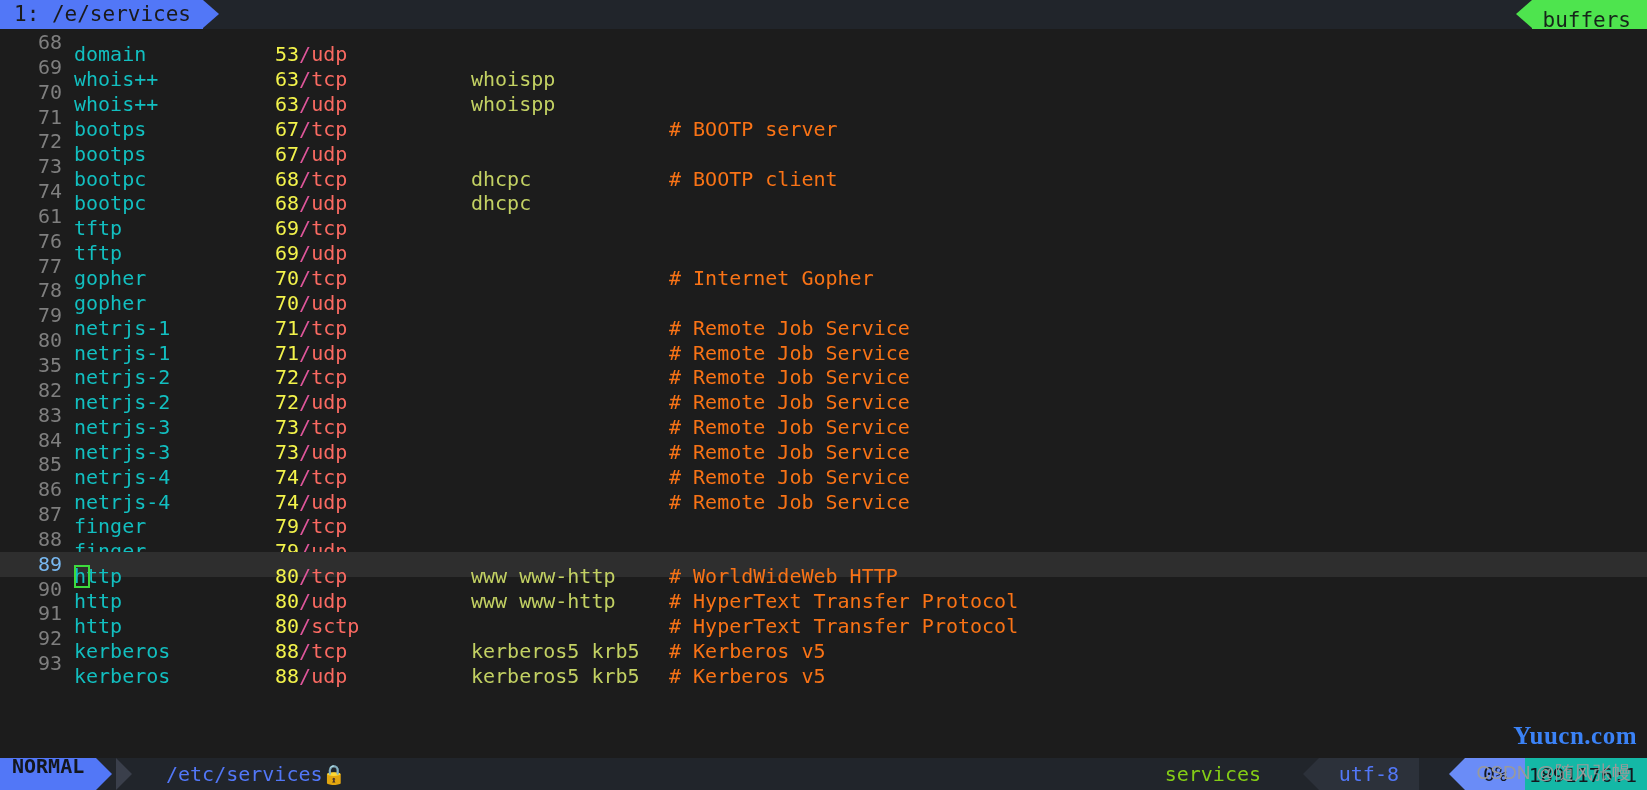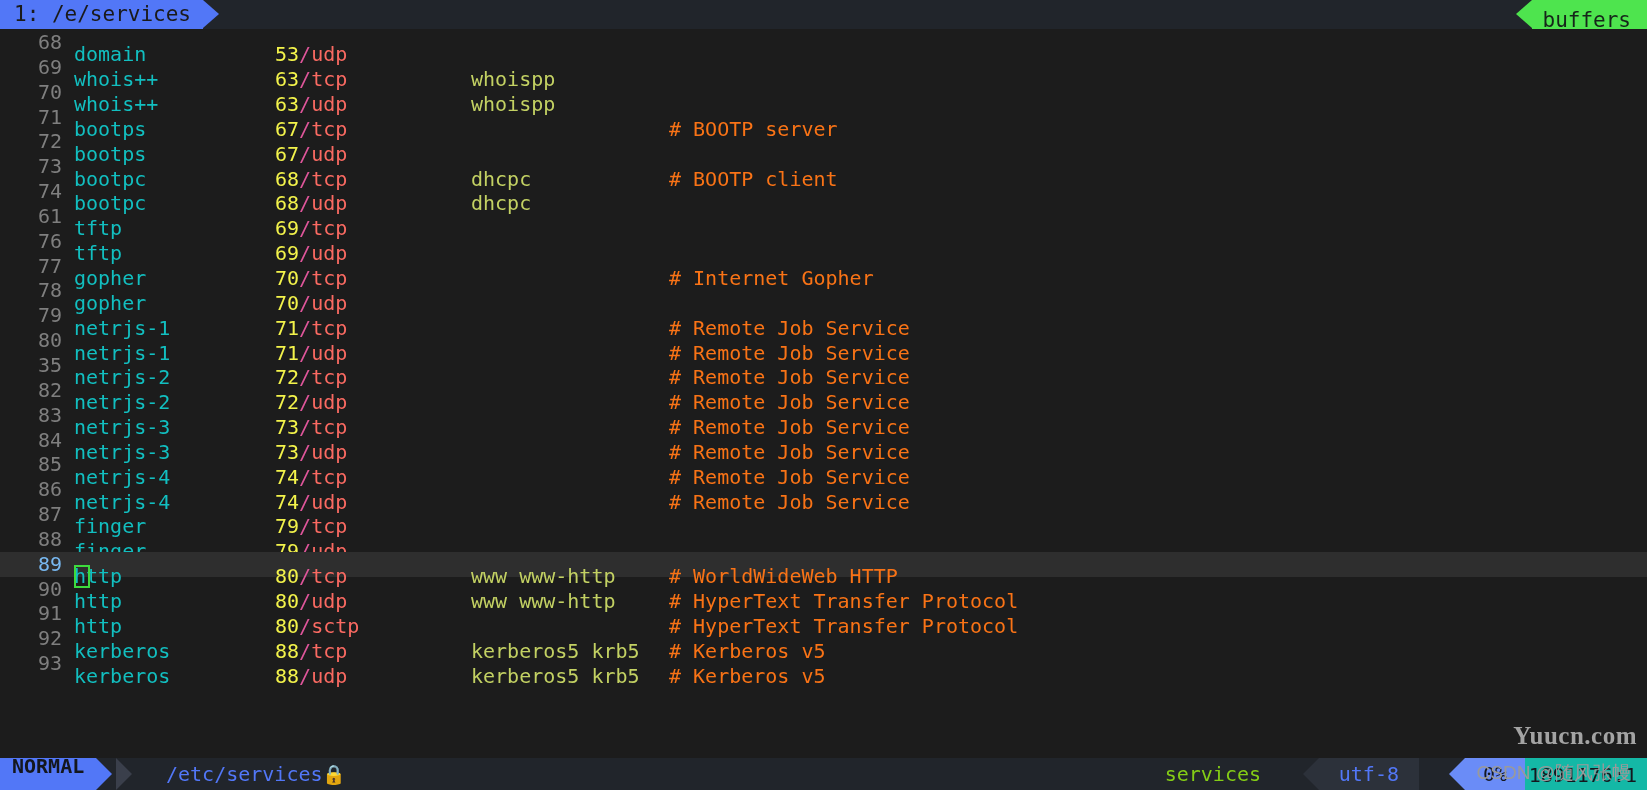--- a/index.html
+++ b/index.html
@@ -132,21 +132,21 @@
   .seg-file { color:#5277f7; padding-left:0;margin-left:20px; }
   .seg-lock { color:#e01a6e; font-size:19px; }
   .seg-ft   { color:#84cc16; }
   .seg-enc  { background:#2c313a; color:#5277f7; padding:0 20px; }
   .seg-pct  { background:#6a8cf7; color:#14171e; padding:0 18px; }
   .seg-pos  { background:#14b8a6; color:#14171e; padding:1px 10px 0 4px; }
 
   .watermark-red {
     position:absolute;
     right:10px; top:722px;
-    color:#a3a3a3;
+    color:#3b82f6;
     font-family:"Liberation Serif",serif;
     font-size:25px;
     font-weight:bold;
     letter-spacing:0.5px;
     pointer-events:none;
   }
   .watermark-bottom {
     position:absolute;
     right:16px; bottom:4px;
     color:#9a9a9a;

